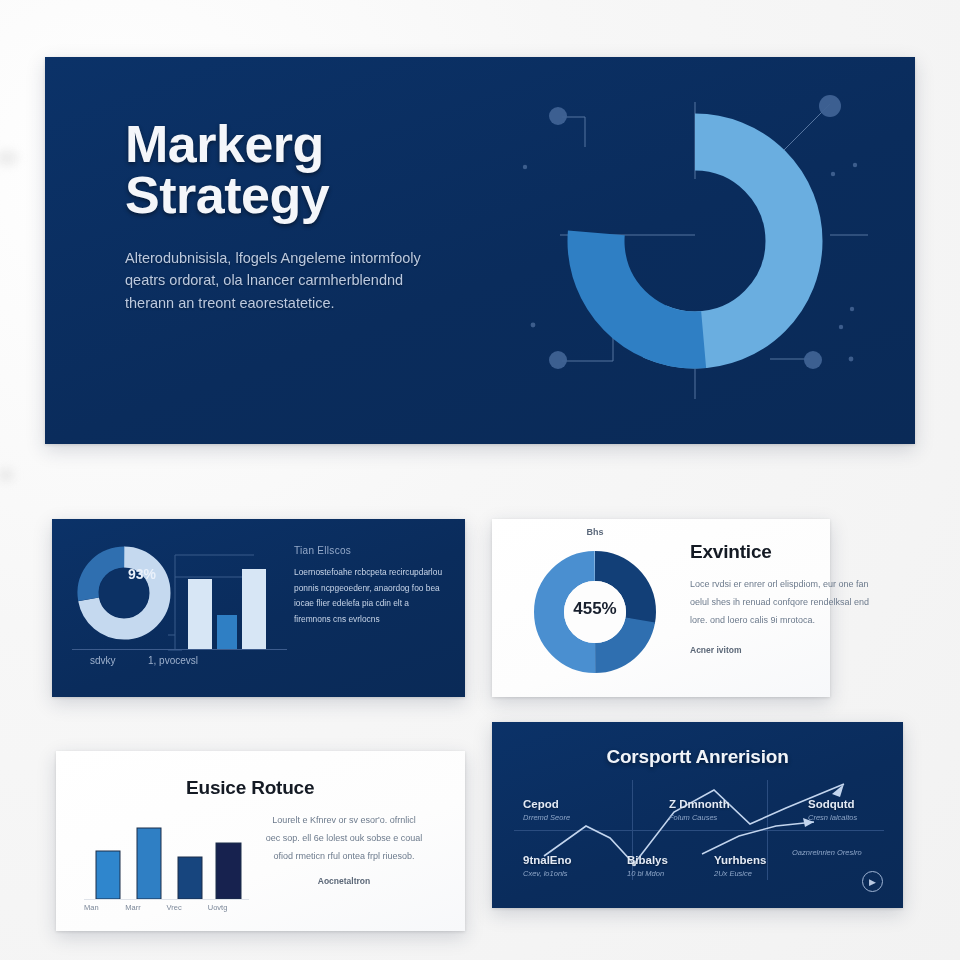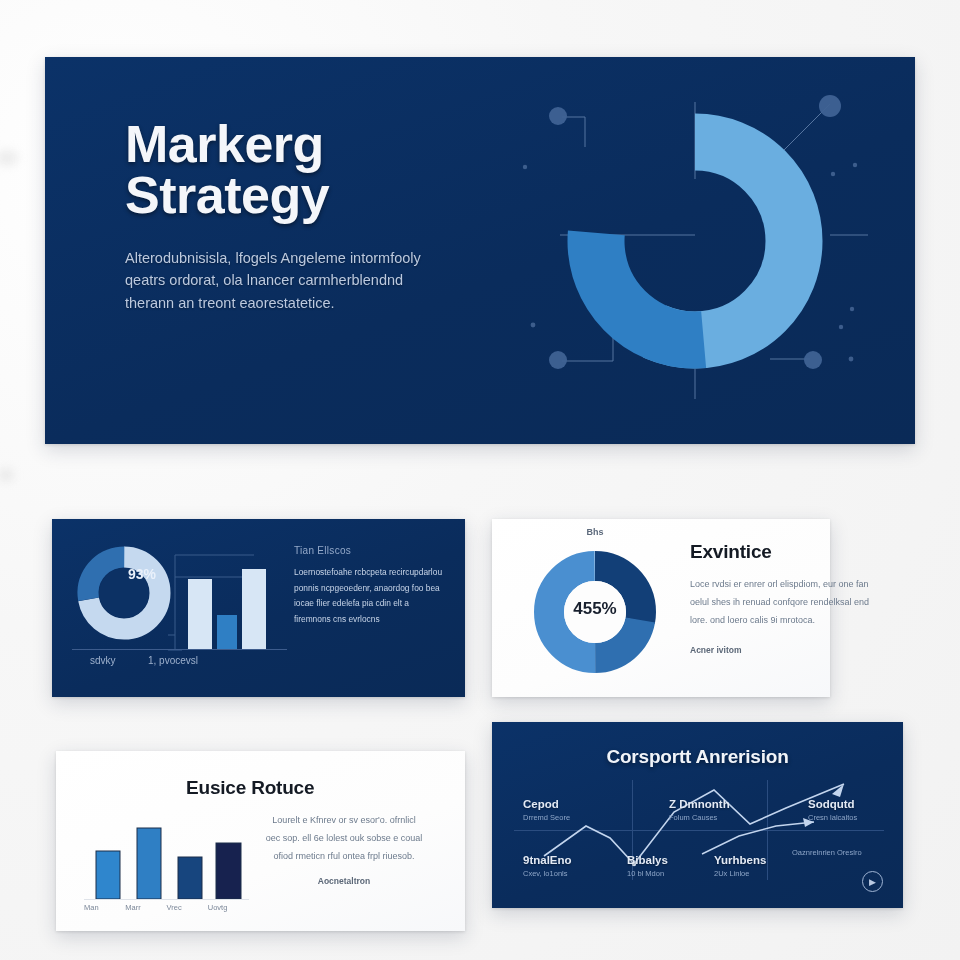--- a/index.html
+++ b/index.html
@@ -77,21 +77,21 @@
   .c5-title{position:absolute;left:0;right:0;top:24px;text-align:center;
     color:#f1f4f9;font-size:19px;font-weight:700;letter-spacing:-.2px;
     text-shadow:0 2px 4px rgba(0,0,0,.4);}
   .c5-line{position:absolute;left:22px;top:56px;width:370px;height:92px;}
   .c5-grid{position:absolute;left:22px;top:58px;width:370px;height:100px;}
   .c5-vsep{position:absolute;width:1px;background:#2b4d80;top:0;bottom:0;}
   .c5-hsep{position:absolute;height:1px;background:#2b4d80;left:0;right:0;}
   .c5-cell{position:absolute;}
   .c5-h{color:#e3eaf5;font-size:11.5px;font-weight:700;margin-bottom:3px;
     text-shadow:0 1px 2px rgba(0,0,0,.4);}
-  .c5-s{color:#8ea6c8;font-size:7.5px;line-height:1.4;}
+  .c5-s{color:#8ea6c8;font-size:7.5px;line-height:1.4;font-style:italic;}
   .c5-badge{position:absolute;right:20px;bottom:16px;width:19px;height:19px;
     border-radius:50%;border:1.4px solid #9fb4d4;display:flex;align-items:center;
     justify-content:center;color:#b9c9e2;font-size:9px;}
 </style>
 </head>
 <body>
 
 <div class="canvas">
   <div class="smudge a"></div>
   <div class="smudge b"></div>
@@ -252,21 +252,21 @@
     <div class="c5-cell" style="left:31px;top:132px;">
       <div class="c5-h">9tnalEno</div>
       <div class="c5-s">Cxev, lo1onls</div>
     </div>
     <div class="c5-cell" style="left:135px;top:132px;">
       <div class="c5-h">Bibalys</div>
       <div class="c5-s">10 bl Mdon</div>
     </div>
     <div class="c5-cell" style="left:222px;top:132px;">
       <div class="c5-h">Yurhbens</div>
-      <div class="c5-s">2Ux Linloe</div>
+      <div class="c5-s">2Ux Eusice</div>
     </div>
     <div class="c5-cell" style="left:300px;top:126px;">
       <div class="c5-s">Oaznrelnrien Oreslro</div>
     </div>
 
     <div class="c5-badge">
       <span>▶</span>
     </div>
   </div>
 </div>

